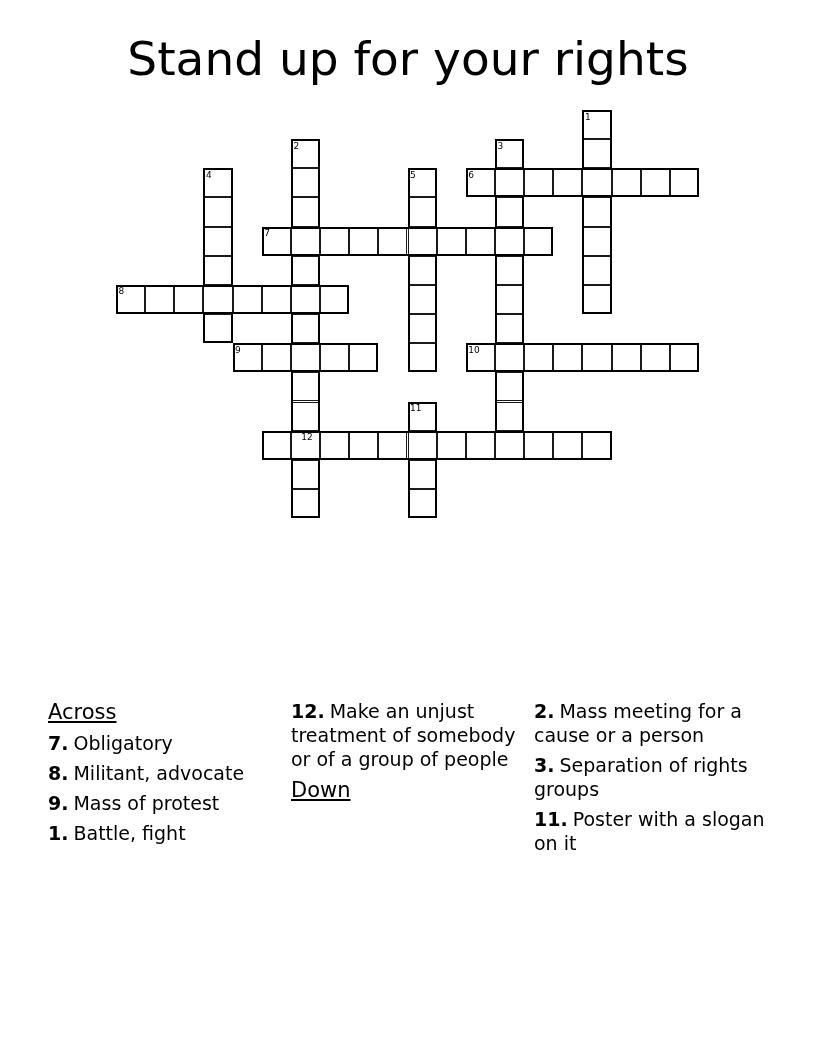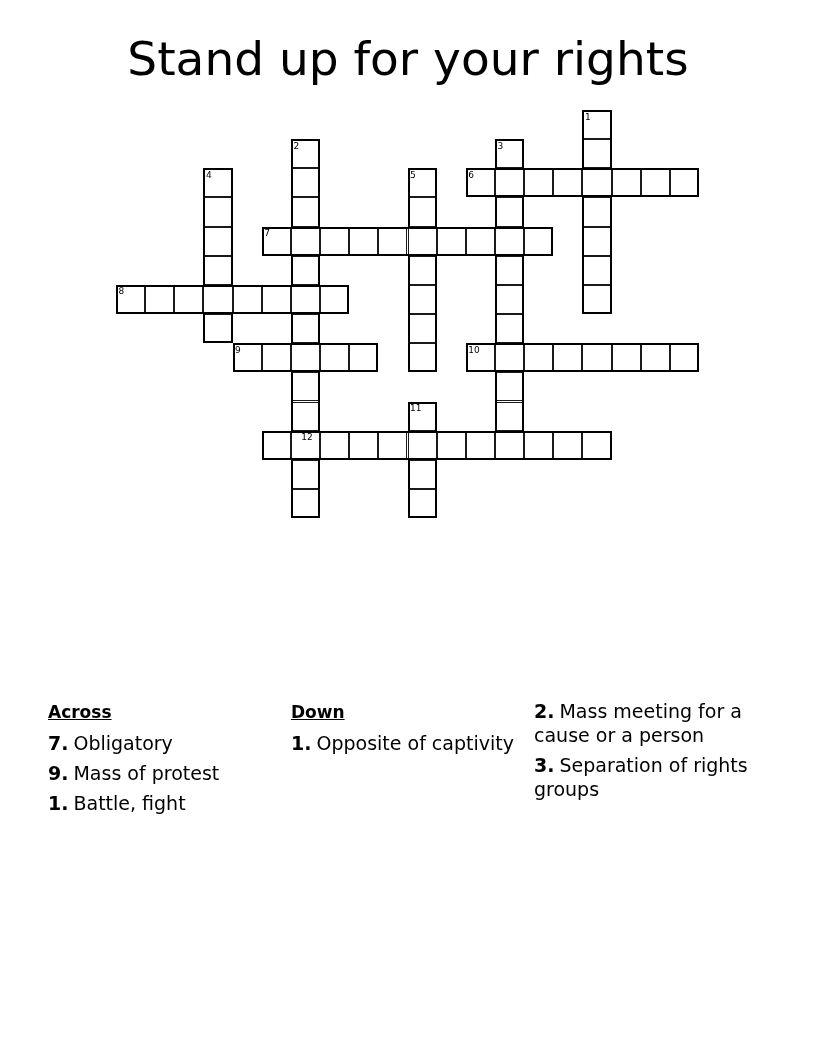--- a/index.html
+++ b/index.html
@@ -62,23 +62,23 @@
     width: 722px;
     display: flex;
     gap: 9px;
   }
   .clue-col {
     width: 234px;
     flex: 0 0 234px;
   }
   .clue-header {
     margin: 0 0 6px 0;
-    font-size: 17px;
+    font-size: 21px;
     line-height: 26px;
-    font-weight: 700;
+    font-weight: 400;
     text-decoration: underline;
     color: #000000;
   }
   .clue {
     margin: 0 0 6px 0;
     font-size: 19px;
     line-height: 24px;
     color: #000000;
   }
   .clue .num {
@@ -215,25 +215,27 @@
       <div class="cell" style="left: 553.25px; top: 430.65px; width: 29.15px; height: 29.15px;"></div>
       <div class="cell" style="left: 582.4px; top: 430.65px; width: 29.15px; height: 29.15px;"></div>
       <div class="word-outline" style="left: 261.75px; top: 430.65px; width: 349.8px; height: 29.15px;"></div>
       <span class="cellnum" style="left: 264.25px; top: 432.15px; margin-left: 37px;">12</span>
     </div>
 
   <div class="clues">
     <div class="clue-col">
         <h2 class="clue-header">Across</h2>
         <p class="clue"><span class="num">7.</span><span>Obligatory</span></p>
+        <p class="clue"><span class="num">8.</span><span>Militant, advocate</span></p>
         <p class="clue"><span class="num">9.</span><span>Mass of protest</span></p>
         <p class="clue"><span class="num">1.</span><span>Battle, fight</span></p>
       </div>
     <div class="clue-col">
+        <p class="clue"><span class="num">12.</span><span>Make an unjust treatment of somebody or of a group of people</span></p>
         <h2 class="clue-header">Down</h2>
-        <p class="clue"><span class="num">1.</span><span>Opposite of captivity</span></p>
       </div>
     <div class="clue-col">
         <p class="clue"><span class="num">2.</span><span>Mass meeting for a cause or a person</span></p>
         <p class="clue"><span class="num">3.</span><span>Separation of rights groups</span></p>
+        <p class="clue"><span class="num">11.</span><span>Poster with a slogan on it</span></p>
       </div>
   </div>
 </div>
 
 </body></html>

